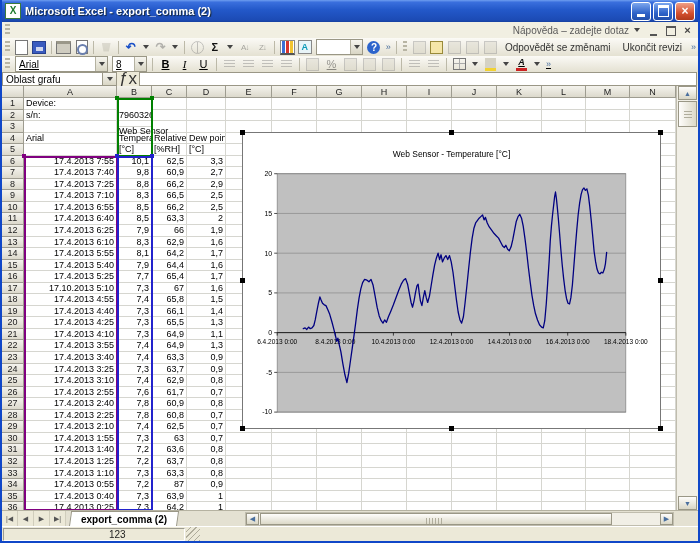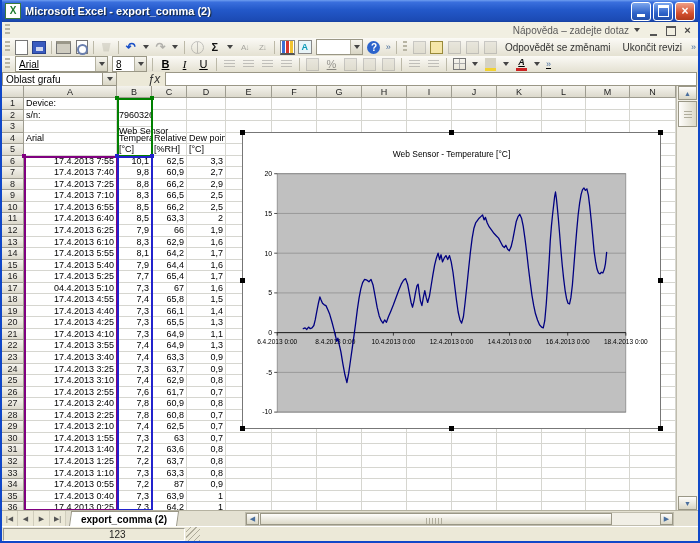--- a/index.html
+++ b/index.html
@@ -66,21 +66,21 @@
   .tfmt{font-size:11px;width:14px;text-align:center;}
   .b{font-weight:bold;} .i{font-style:italic;font-family:"Liberation Serif",serif;} .u{text-decoration:underline;}
   .alignic{width:11px;height:9px;background:repeating-linear-gradient(180deg,#777 0 1px,transparent 1px 3px);}
   .bordic{width:11px;height:10px;border:1px solid #777;background:linear-gradient(90deg,transparent 45%,#aaa 45% 55%,transparent 55%),linear-gradient(180deg,transparent 45%,#aaa 45% 55%,transparent 55%);}
   .fillic{width:11px;height:10px;background:#d5d2c4;border-bottom:3px solid #f2d231;}
   .fcic{width:11px;height:10px;color:#111;font-size:9px;font-weight:bold;text-align:center;line-height:8px;border-bottom:3px solid #cc2222;}
   
   .fbar{position:absolute;top:72px;left:0;right:0;height:14px;background:#ece9d8;border-bottom:1px solid #9e9c90;display:flex;align-items:stretch;font-size:10px;}
   .namebox{width:96px;background:#fff;border:1px solid #9a9786;display:flex;align-items:center;padding-left:3px;}
   .nbdd{width:13px;background:linear-gradient(#f6f5ef,#d9d6c5);border:1px solid #9a9786;border-left:none;display:flex;align-items:center;justify-content:center;}
-  .fxlbl{width:22px;display:flex;align-items:center;justify-content:center;color:#333;font-style:italic;font-size:12px;margin-left:26px;}
+  .fxlbl{width:22px;display:flex;align-items:center;justify-content:center;color:#333;font-size:17px;}
   .ffield{flex:1;background:#fff;border:1px solid #9a9786;margin-right:1px;}
   
   .gridwrap{position:absolute;top:86px;left:0;right:0;height:424px;background:#fff;overflow:hidden;}
   #grid{display:grid;position:absolute;left:0;top:0;}
   .ch,.rh{background:linear-gradient(#f4f3ed,#dcd9cc);border-right:1px solid #9e9c90;border-bottom:1px solid #9e9c90;
     font-size:9px;color:#222;text-align:center;line-height:11px;overflow:hidden;}
   .ch{line-height:12px;}
   .cell{border-right:1px solid #d6d6d0;border-bottom:1px solid #d6d6d0;font-size:9px;line-height:11px;padding:0 2px;
     overflow:hidden;white-space:nowrap;color:#000;box-sizing:border-box;}
   .cell.r{text-align:right;}
@@ -568,21 +568,21 @@
         <div class="cell"></div>
         <div class="cell"></div>
         <div class="cell"></div>
         <div class="cell"></div>
         <div class="cell"></div>
         <div class="cell"></div>
         <div class="cell"></div>
         <div class="cell"></div>
         <div class="cell"></div>
         <div class="rh">17</div>
-        <div class="cell r">04.4.2013 5:10</div>
+        <div class="cell r">17.10.2013 5:10</div>
         <div class="cell r">7,3</div>
         <div class="cell r">67</div>
         <div class="cell r">1,6</div>
         <div class="cell"></div>
         <div class="cell"></div>
         <div class="cell"></div>
         <div class="cell"></div>
         <div class="cell"></div>
         <div class="cell"></div>
         <div class="cell"></div>

